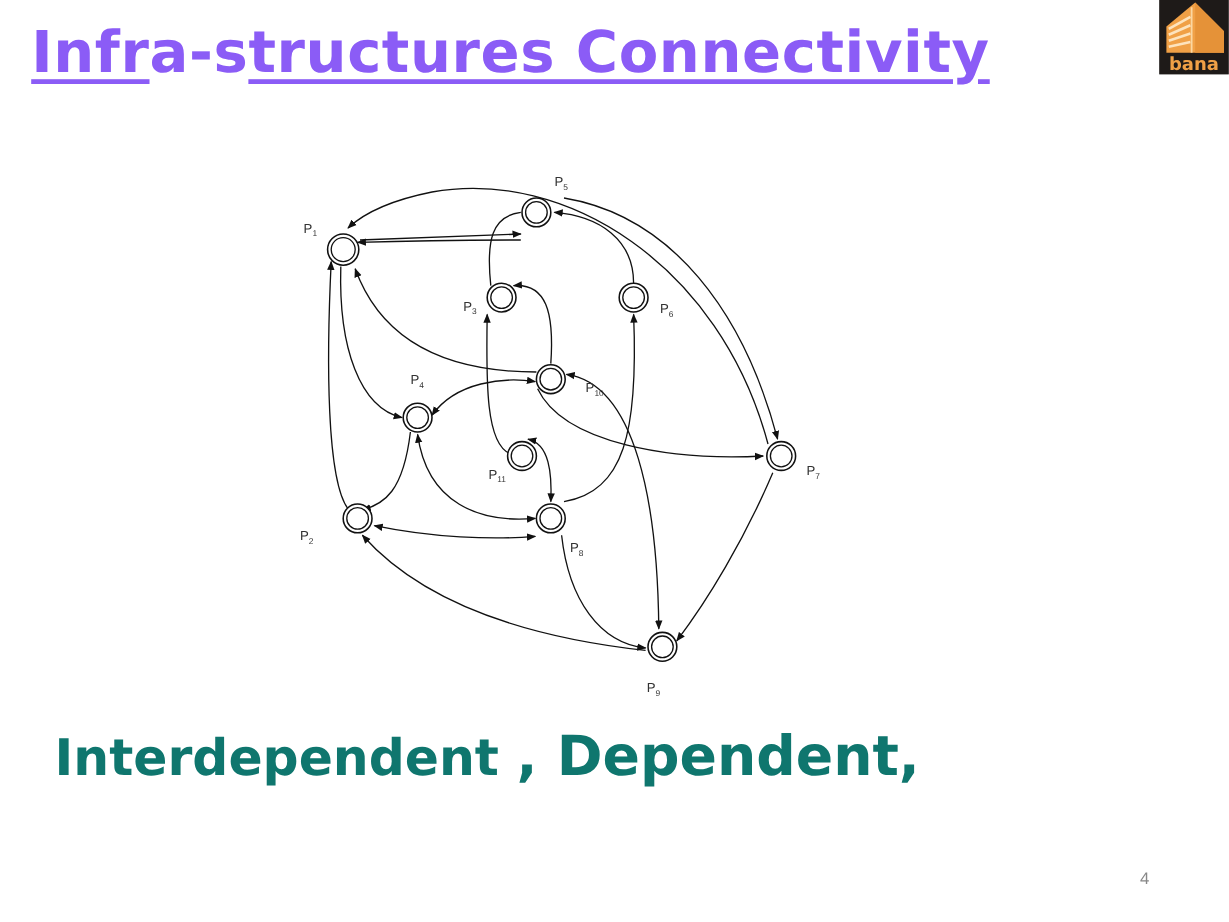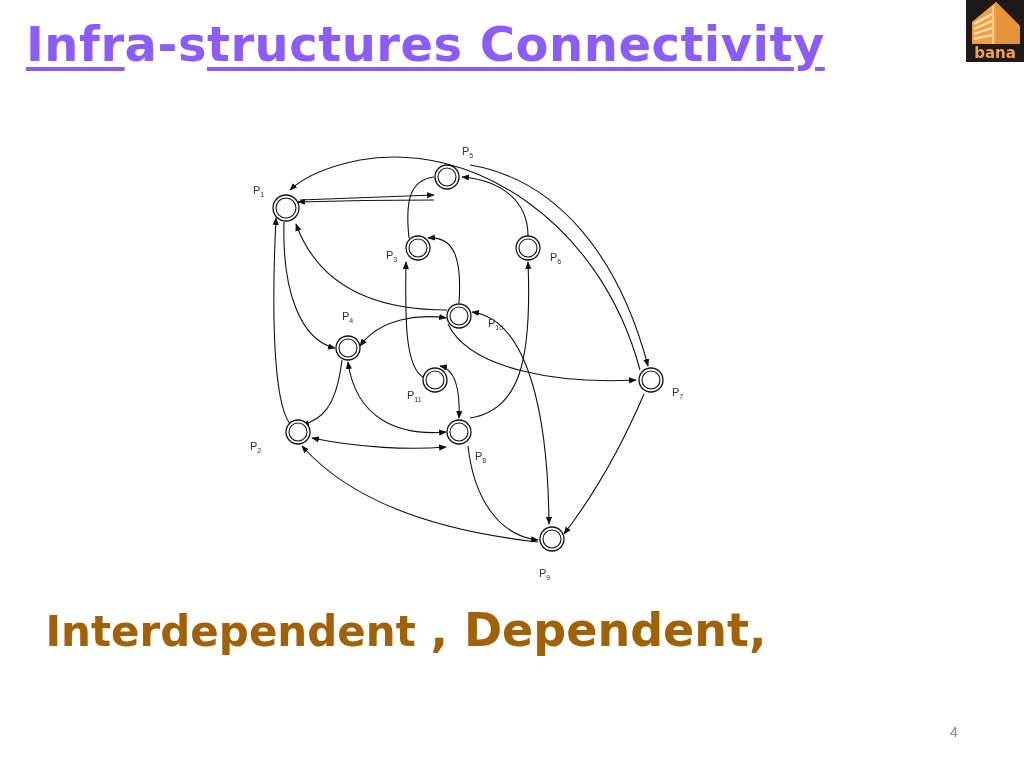--- a/index.html
+++ b/index.html
@@ -10,21 +10,21 @@
     color:#8b5cf6; letter-spacing:0.5px; white-space:nowrap; line-height:60px;
   }
   .title .u { text-decoration: underline; text-decoration-thickness:4px; text-underline-offset:6px; }
   .logo { position:absolute; left:966px; top:0; width:58px; height:62px; background:#737373; }
   .diagram { position:absolute; left:0; top:0; width:1024px; height:768px; }
   .node-label { font-family:"Liberation Sans", sans-serif; font-size:11px; fill:#333; }
   .node-sub { font-size:7px; }
   .subtitle {
     position:absolute; left:0; width:812px; top:598px; text-align:center;
     font-family:"DejaVu Sans", sans-serif; font-weight:bold; font-size:46px;
-    color:#a16207; line-height:64px; letter-spacing:0px;
+    color:#0f766e; line-height:64px; letter-spacing:0px;
   }
   .subtitle .l1 { display:block; }
   .subtitle .l1 .s1 { font-size:42px; }
   .subtitle .l2 { display:block; }
   .page-num {
     position:absolute; left:950px; top:724px; font-family:"Liberation Sans", sans-serif;
     font-size:14px; color:#888;
   }
 </style>
 </head>

